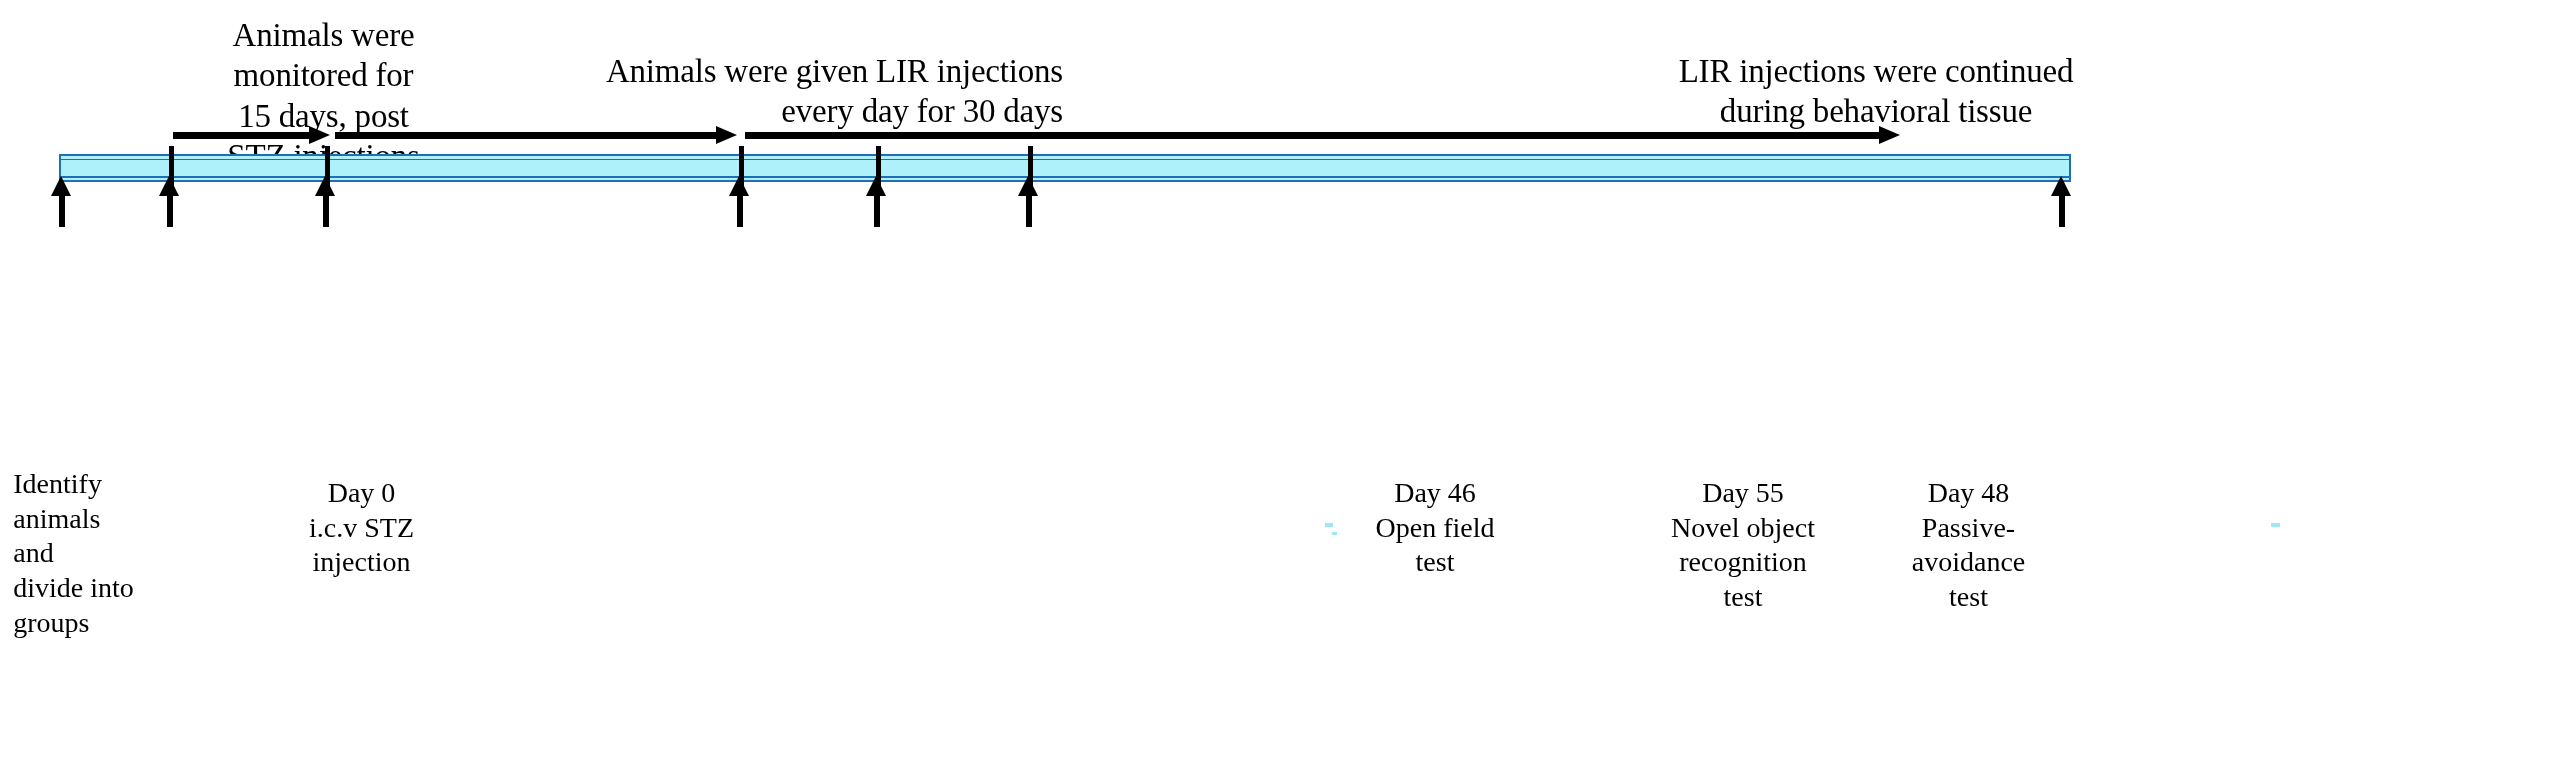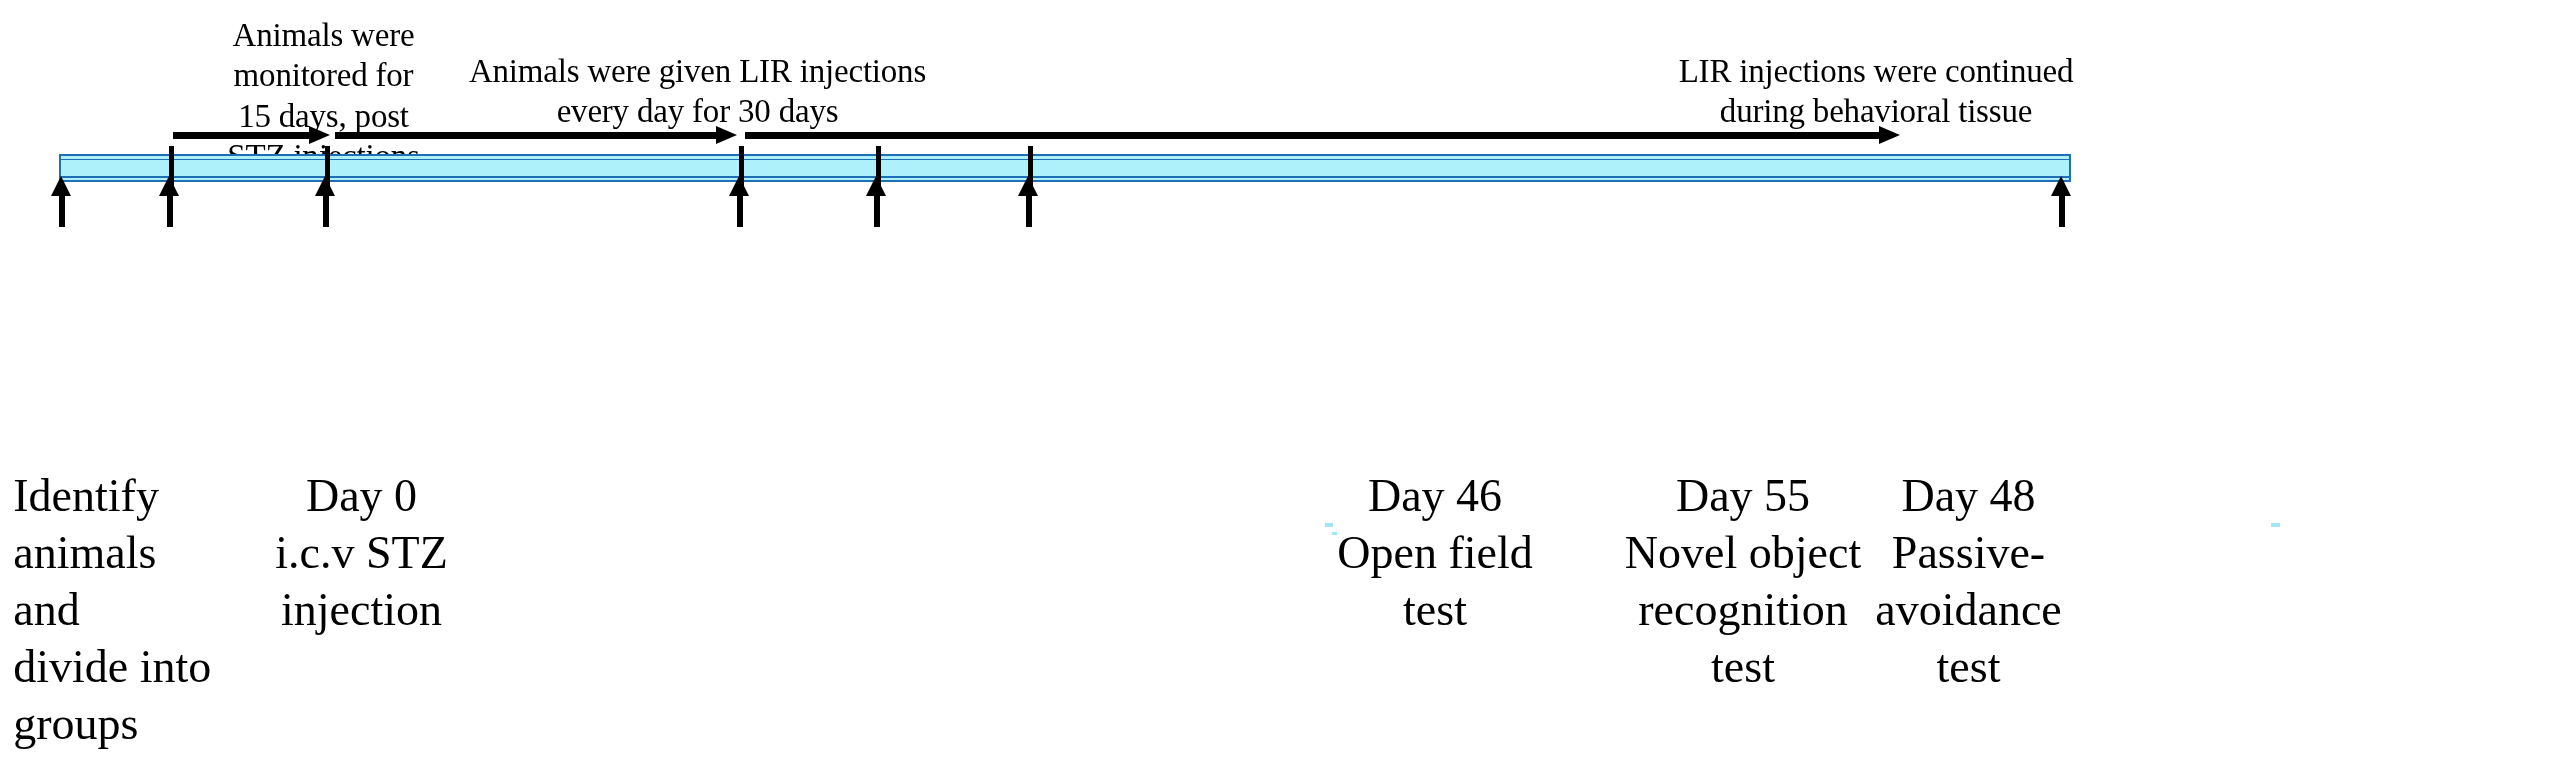--- a/index.html
+++ b/index.html
@@ -98,46 +98,46 @@
     width: 0;
     height: 0;
     border-left: 10.8px solid transparent;
     border-right: 10.8px solid transparent;
     border-bottom: 20px solid #000000;
   }
 
   
   .event-label {
     position: absolute;
-    font-size: 46px;
+    font-size: 28px;
     line-height: 1.24;
     color: #000000;
     white-space: pre-line;
   }
-  .event-label.center { text-align: center; }
+  .event-label.center { text-align: center; margin-top: 9px; }
   .event-label.left   { text-align: left; }
 
   
   .speck {
     position: absolute;
     background: #7fdff0;
     opacity: 0.75;
   }
 </style>
 </head>
 <body>
 
 <div id="canvas">
 
   <div class="phase-label" style="left:166px; top:15px; width:315px;">Animals were
 monitored for
 15 days, post
 STZ injections</div>
 
-  <div class="phase-label" style="left:332px; top:51px; width:731px;">Animals were given LIR injections
+  <div class="phase-label" style="left:332px; top:51px; width:731px;text-align:right;">Animals were given LIR injections
 every day for 30 days</div>
 
   <div class="phase-label" style="left:1544px; top:51px; width:664px;">LIR injections were continued
 during behavioral tissue</div>
 
   <div class="phase-arrow" style="left:173px; top:126px; width:158px;">
     <div class="shaft" style="width:136px;"></div>
     <div class="head" style="left:136px;"></div>
   </div>
 

